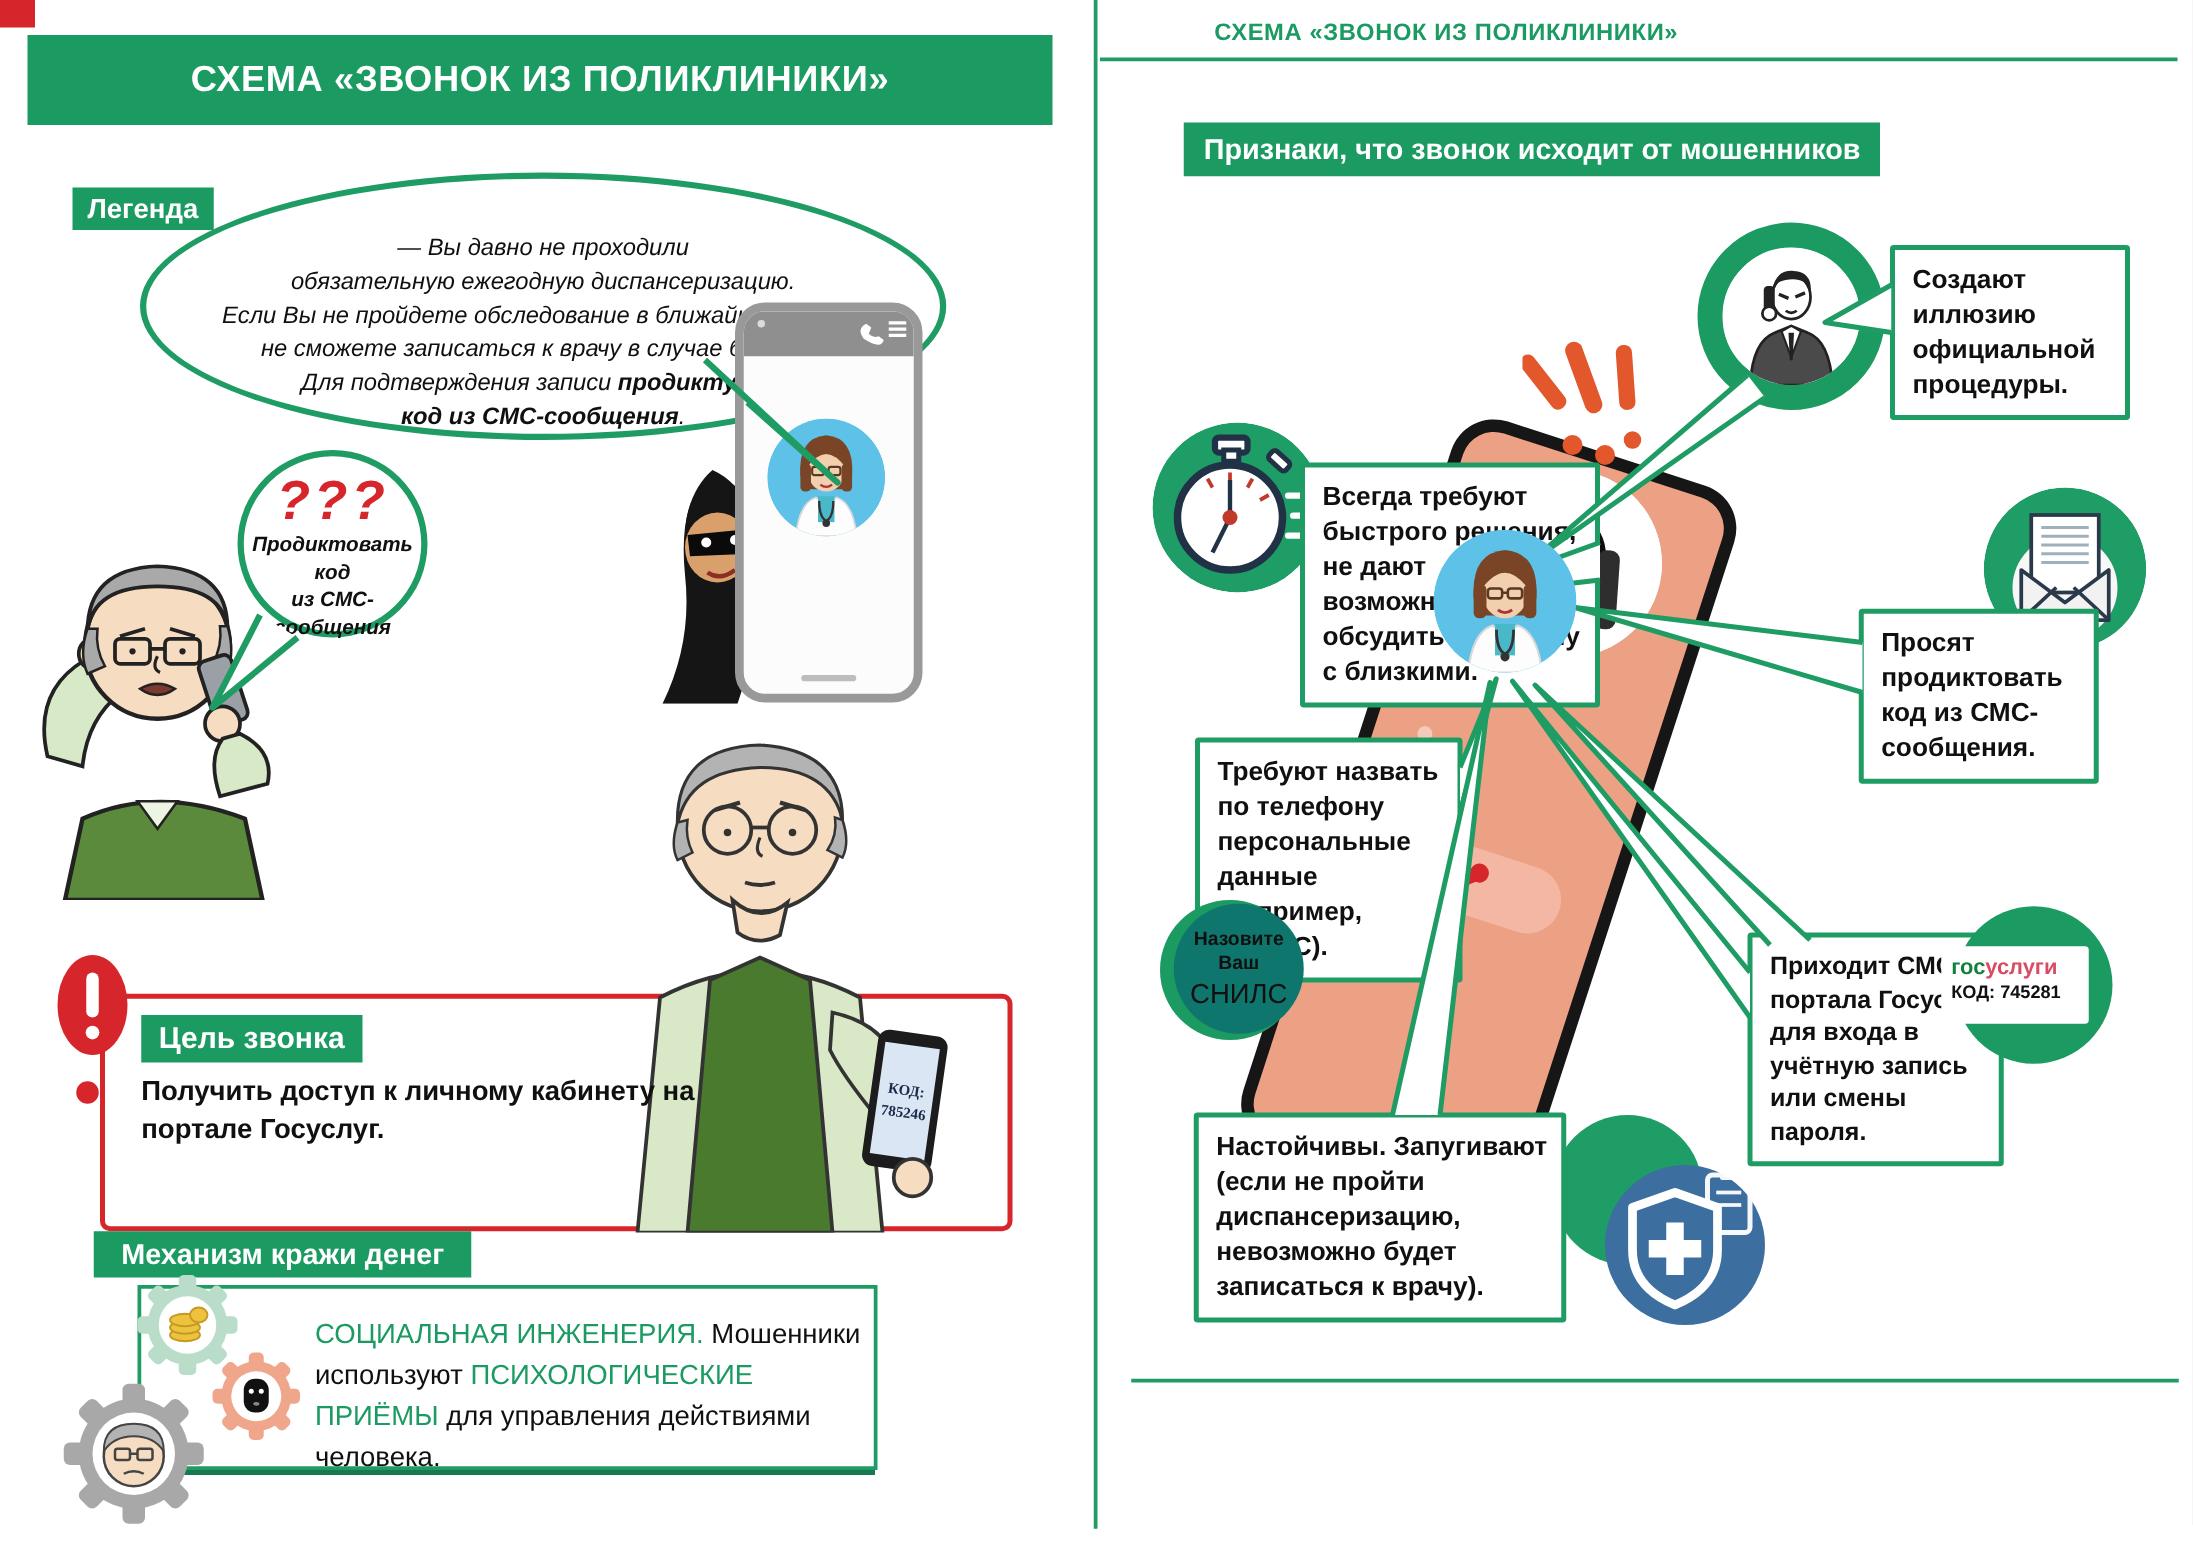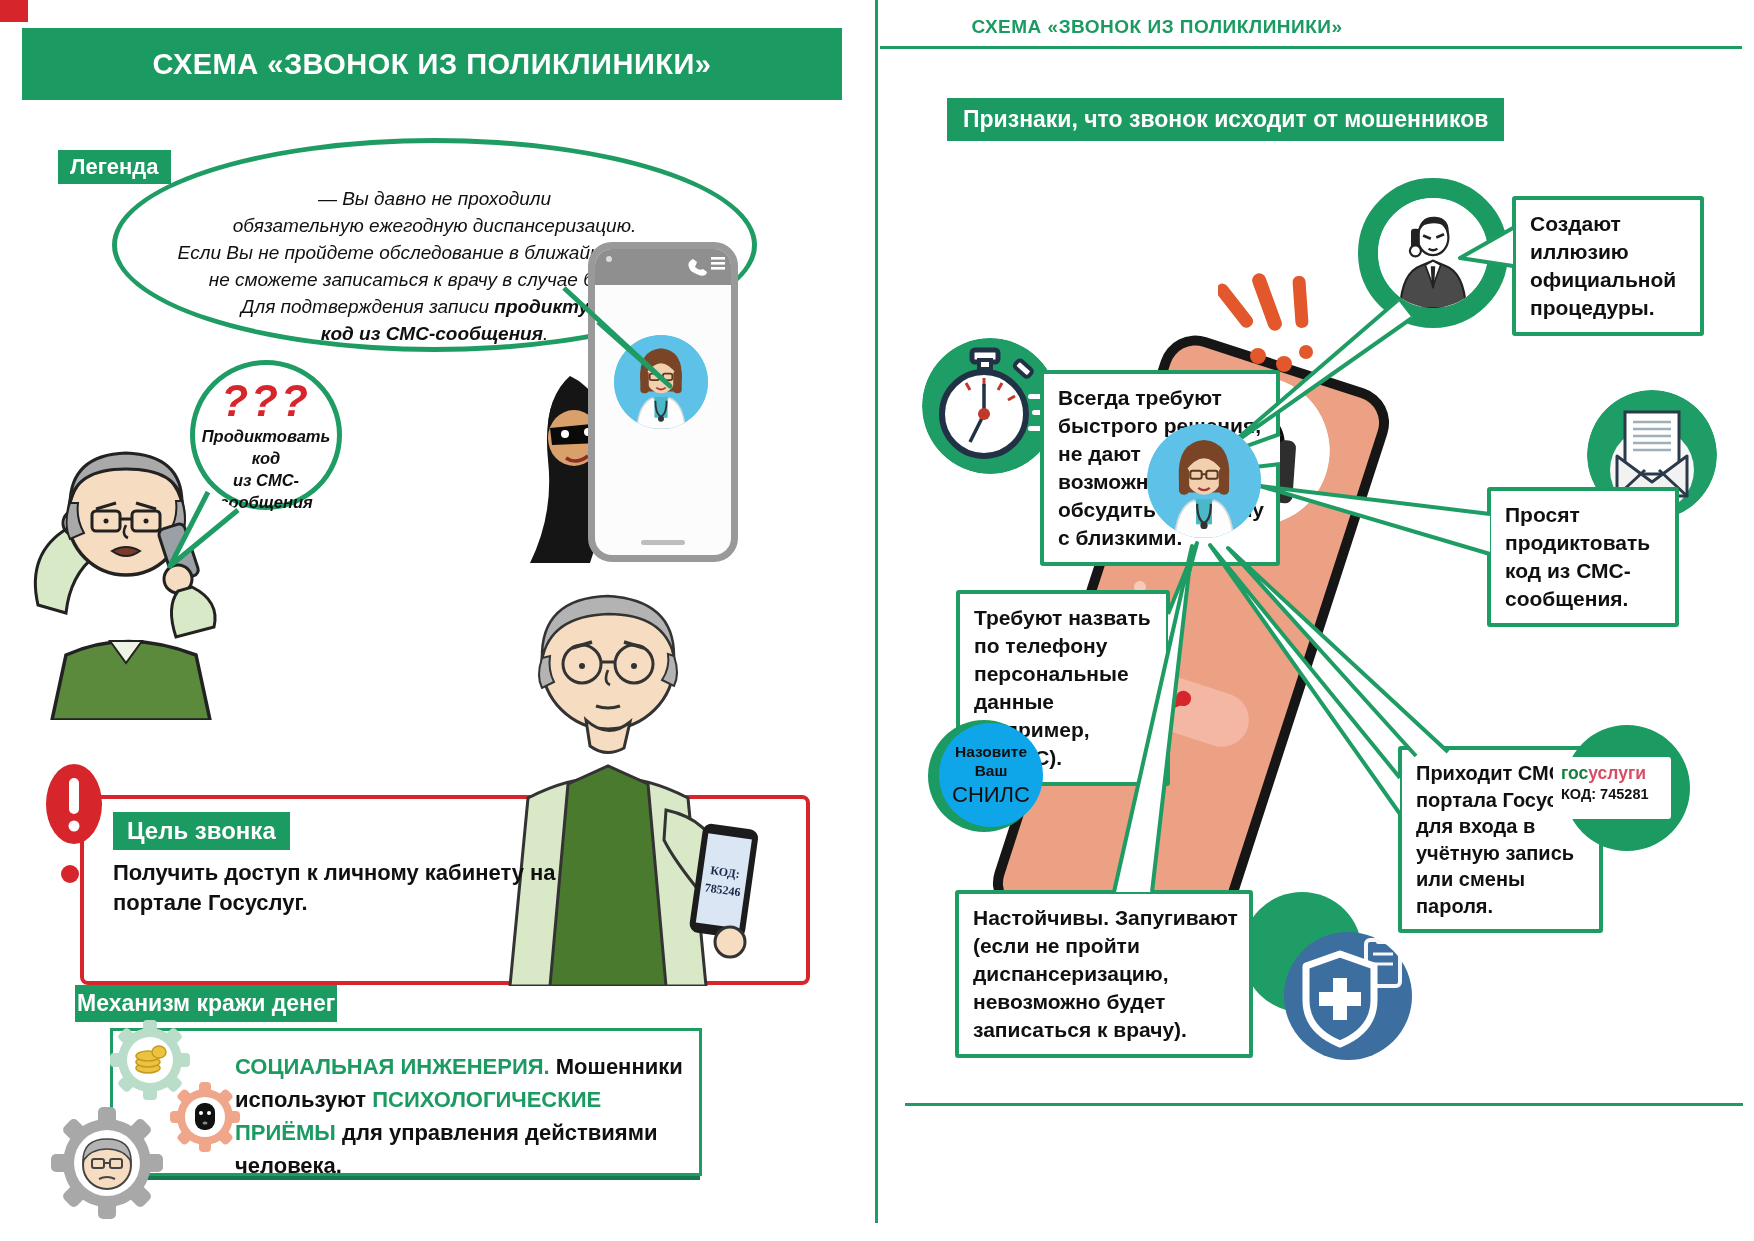--- a/index.html
+++ b/index.html
@@ -22,24 +22,24 @@
   #bubble{left:112px;top:138px;width:645px;height:214px;background:#fff;border:5px solid var(--green2);
           border-radius:50%;z-index:2;display:flex;flex-direction:column;justify-content:flex-end;align-items:center}
   .bubble-line{font-style:italic;font-size:19px;line-height:27px;text-align:center;white-space:nowrap}
   #qbubble{left:190px;top:360px;width:152px;height:150px;border:5px solid var(--green2);border-radius:50%;
            background:#fff;z-index:2;text-align:center}
   #qmarks{color:var(--red);font-weight:700;font-style:italic;font-size:44px;line-height:48px;margin-top:12px;letter-spacing:3px}
   .qline{font-weight:700;font-style:italic;font-size:16.5px;line-height:22px}
   #redbox{left:80px;top:795px;width:730px;height:190px;border:4px solid var(--red);border-radius:8px;z-index:1}
   #goal-label{left:113px;top:812px;font-size:24px;padding:5px 14px;z-index:3}
   #goal-text{left:113px;top:858px;width:450px;font-size:22px;font-weight:700;line-height:30px;z-index:3}
-  #mech-label{left:75px;top:985px;font-size:23px;padding:5px 2px;z-index:2}
+  #mech-label{left:75px;top:985px;font-size:23px;padding:5px 22px;z-index:2}
   #mech-box{left:110px;top:1028px;width:592px;height:148px;border:3px solid var(--green2);background:#fff;
             box-shadow:0 6px 0 -2px var(--greendk);z-index:1}
-  #mech-text{left:235px;top:1050px;width:452px;font-size:22px;font-weight:700;line-height:33px;z-index:2}
+  #mech-text{left:252px;top:1050px;width:452px;font-size:22px;font-weight:400;line-height:33px;z-index:2}
   #mech-text .green-text{color:var(--green)}
   #phone1{left:588px;top:242px;width:150px;height:320px;border:7px solid #999;border-radius:24px;
           background:#fcfcfc;z-index:2;overflow:hidden}
   #phone1-bar{position:absolute;left:0;top:0;width:100%;height:36px;background:#8f8f8f}
   #phone1-home{position:absolute;left:50%;bottom:10px;width:44px;height:5px;margin-left:-22px;background:#bdbdbd;border-radius:3px}
   #avatar1{position:absolute;left:19px;top:86px;width:94px;height:94px;border-radius:50%;background:var(--avblue);overflow:hidden}
   
   #divider{left:875px;top:0;width:3px;height:1223px;background:var(--green2)}
   #r-header{left:877px;top:16px;width:560px;text-align:center;color:var(--green);font-weight:700;font-size:19px;letter-spacing:.5px}
   #r-header-line{left:880px;top:46px;width:862px;height:3px;background:var(--green2)}
@@ -47,21 +47,21 @@
   #signs-label{left:947px;top:98px;font-size:23px;padding:8px 16px}
   .iconcircle{position:absolute;border-radius:50%;z-index:3}
   #circle-illusion{left:1358px;top:178px;width:150px;height:150px;border:20px solid var(--green);background:#fff;overflow:hidden}
   #box-illusion{left:1512px;top:196px;width:192px}
   #box-fast{left:1040px;top:370px;width:240px}
   #box-sms{left:1487px;top:487px;width:192px}
   #box-personal{left:956px;top:590px;width:214px}
   #box-gosuslugi{left:1398px;top:746px;width:205px;font-size:20px;line-height:26.5px;padding-right:6px}
   #box-persistent{left:955px;top:890px;width:298px}
   #snils{left:928px;top:720px;width:112px;height:112px;border-radius:50%;background:var(--green);z-index:6}
-  #snils-inner{position:absolute;left:11px;top:3px;width:104px;height:104px;border-radius:50%;background:#0ea5e9;
+  #snils-inner{position:absolute;left:11px;top:3px;width:104px;height:104px;border-radius:50%;background:#0f766e;
                display:flex;flex-direction:column;justify-content:center;align-items:center}
   .snils-small{font-weight:700;font-size:15.5px;line-height:19px}
   .snils-big{font-weight:400;font-size:22px;line-height:26px;margin-top:2px}
   #gos-circle{left:1564px;top:725px;width:126px;height:126px;border-radius:50%;background:var(--green);z-index:4}
   #gos-card{left:1553px;top:757px;width:118px;height:62px;background:#fff;border-radius:3px;z-index:5;padding:6px 8px 0 8px}
   #gos-logo{font-weight:700;font-size:17.5px;line-height:20px;white-space:nowrap}
   #gos-logo .g1{color:#15803d}#gos-logo .g2{color:#d84b63}
   #gos-code{font-weight:700;font-size:14.5px;color:#111;margin-top:3px;white-space:nowrap}
   #phone2{left:1072px;top:348px;width:238px;height:610px;background:#161616;border-radius:36px;
           transform:rotate(18deg);z-index:3}

